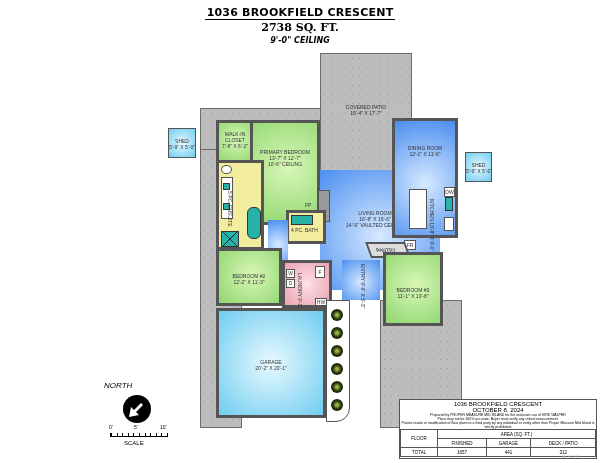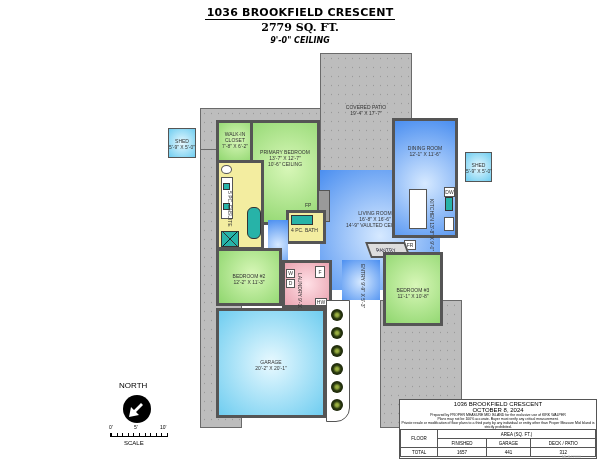--- a/index.html
+++ b/index.html
@@ -20,21 +20,21 @@
   .teal { background:#27b3a8; border:1px solid #333; }
   .white { background:#fff; border:1px solid #555; }
   .tree { width:12px; height:12px; border-radius:50%; background: radial-gradient(circle, #9ab040 15%, #2a3a10 45%, #1b2508 70%); }
   table.info { border-collapse:collapse; font-size:4.5px; width:100%; }
   table.info td { border:1px solid #555; text-align:center; padding:0 1px; height:8px; }
 </style>
 </head>
 <body>
 
 <div class="abs title1"><span>1036 BROOKFIELD CRESCENT</span></div>
-<div class="abs title2">2779 SQ. FT.</div>
+<div class="abs title2">2738 SQ. FT.</div>
 <div class="abs title3">9'-0" CEILING</div>
 
 <div class="abs concrete" style="left:200px; top:108px; width:40px; height:318px;"></div>
 <div class="abs concrete" style="left:200px; top:108px; width:130px; height:40px;"></div>
 <div class="abs concrete" style="left:320px; top:53px; width:90px; height:125px;">
   <div class="room-label" style="left:0; width:90px; top:50px;">
     <div>COVERED PATIO</div>
     <div>19'-4" X 17'-7"</div>
   </div>
 </div>
@@ -160,21 +160,21 @@
 
 <div class="abs" style="left:326px; top:300px; width:22px; height:120px; background:#fff; border:1px solid #555; border-bottom-right-radius:14px;">
   <div class="abs tree" style="left:4px; top:8px;"></div>
   <div class="abs tree" style="left:4px; top:26px;"></div>
   <div class="abs tree" style="left:4px; top:44px;"></div>
   <div class="abs tree" style="left:4px; top:62px;"></div>
   <div class="abs tree" style="left:4px; top:80px;"></div>
   <div class="abs tree" style="left:4px; top:98px;"></div>
 </div>
 
-<div class="abs" style="left:119px; top:381px; font-size:8px;">NORTH</div>
+<div class="abs" style="left:104px; top:381px; font-size:8px;font-style:italic;">NORTH</div>
 <div class="abs" style="left:123px; top:395px; width:28px; height:28px; border-radius:50%; background:#000;">
   <svg width="28" height="28" viewBox="0 0 28 28">
       <polygon points="6,22 8,12 11,15 18,8 20,10 13,17 16,20" fill="#fff"></polygon>
     </svg>
 </div>
 <div class="abs" style="left:110px; top:426px; width:56px; height:12px;">
   <span class="abs" style="left:-1px; top:-2px; font-size:5px;">0'</span>
   <span class="abs" style="left:24px; top:-2px; font-size:5px;">5'</span>
   <span class="abs" style="left:50px; top:-2px; font-size:5px;">10'</span>
   <div class="abs" style="left:0; top:7px; width:56px; height:3px; border:1px solid #000; border-top:none; background:repeating-linear-gradient(90deg,#000 0 1px,transparent 1px 5.6px);"></div>

